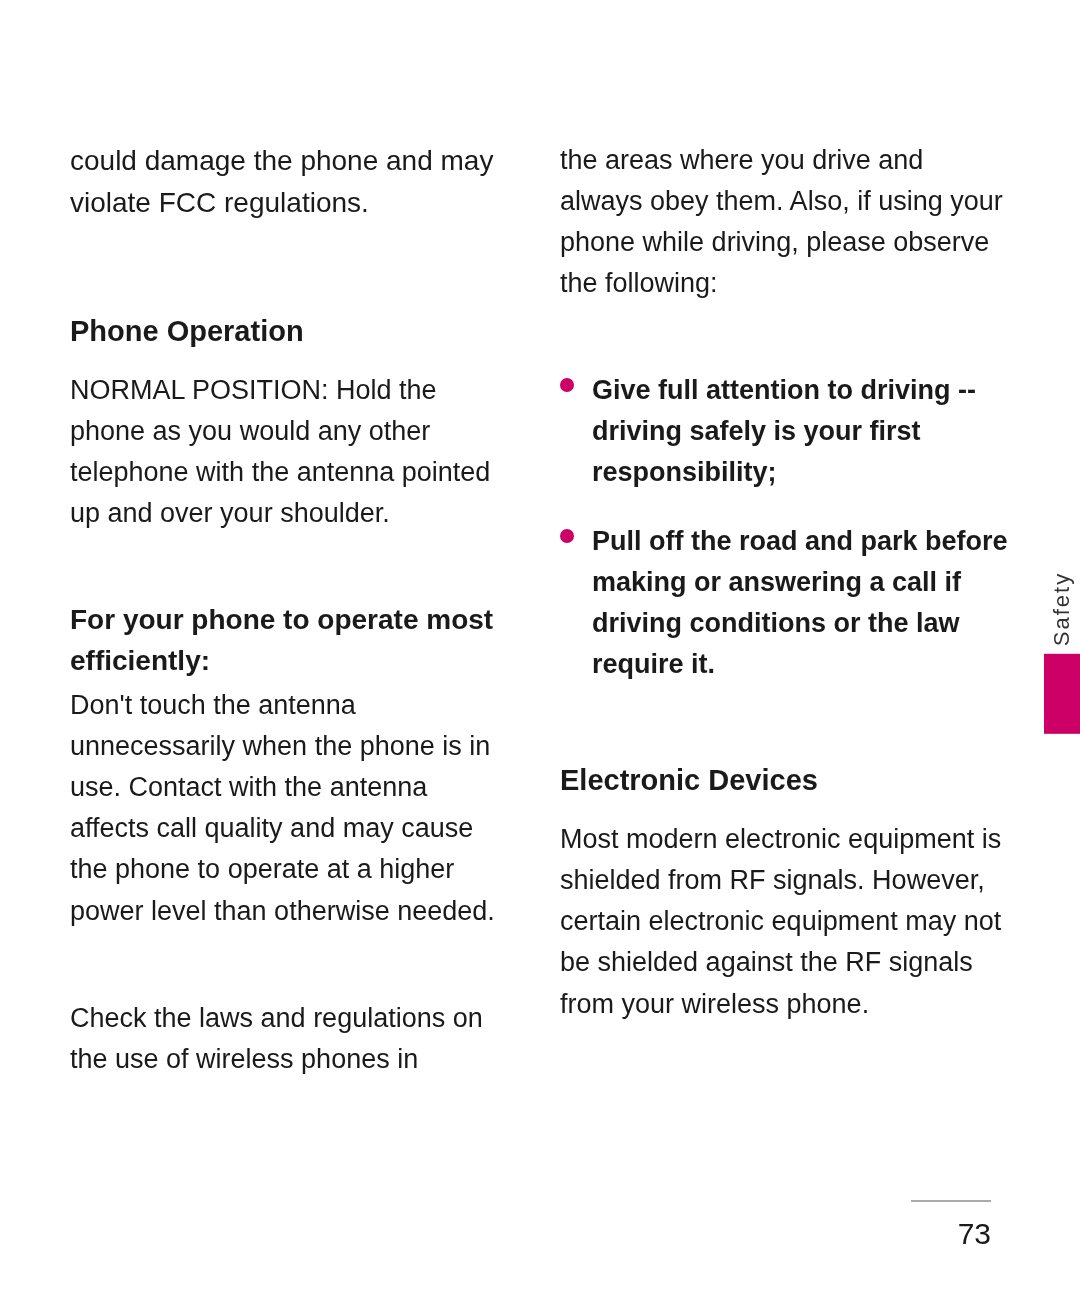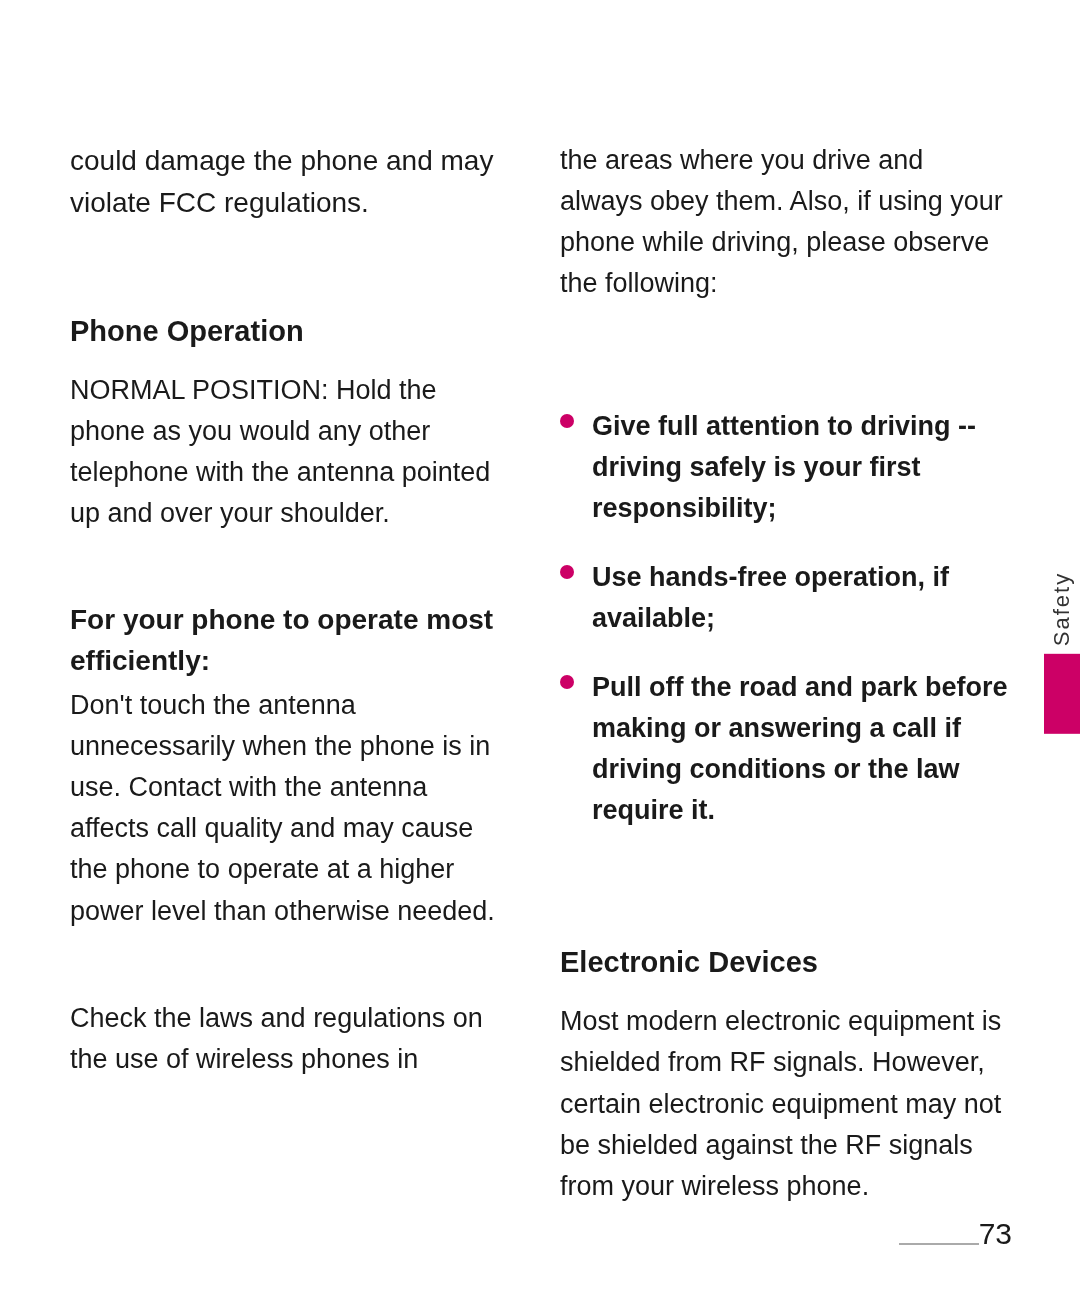--- a/index.html
+++ b/index.html
@@ -41,21 +41,20 @@
       display: flex;
       flex-direction: column;
       padding-top: 80px;
     }
 
     .right-column {
       flex: 1;
       display: flex;
       flex-direction: column;
       padding-top: 80px;
-      gap: 36px;
     }
 
     .intro-text {
       font-size: 28px;
       line-height: 1.5;
       margin-bottom: 40px;
       color: #1a1a1a;
     }
 
     .section-heading {
@@ -138,23 +137,23 @@
 
     .sidebar-bar {
       width: 36px;
       height: 80px;
       background-color: #cc0066;
     }
 
     .page-footer {
       position: absolute;
       bottom: 40px;
-      right: 68px;
-      display: flex;
-      flex-direction: row;
+      right: 89px;
+      display: flex;
+      flex-direction: column;
       align-items: flex-end;
     }
 
     .page-footer-line {
       width: 80px;
       height: 2px;
       background-color: #aaa;
       margin-bottom: 10px;
     }
 
@@ -199,24 +198,20 @@
       </div>
 
       <div class="section-block">
         <ul class="bullet-list">
           <li>
             <span class="bullet-dot"></span>
             <span class="bullet-text">Give full attention to driving -- driving safely is your first responsibility;</span>
           </li>
           <li>
             <span class="bullet-dot"></span>
-            <span class="bullet-text">Use hands-free operation, if available;</span>
-          </li>
-          <li>
-            <span class="bullet-dot"></span>
             <span class="bullet-text">Pull off the road and park before making or answering a call if driving conditions or the law require it.</span>
           </li>
         </ul>
       </div>
 
       <div class="section-block">
         <h2 class="section-heading">Electronic Devices</h2>
         <p class="body-text">Most modern electronic equipment is shielded from RF signals. However, certain electronic equipment may not be shielded against the RF signals from your wireless phone.</p>
       </div>
 

